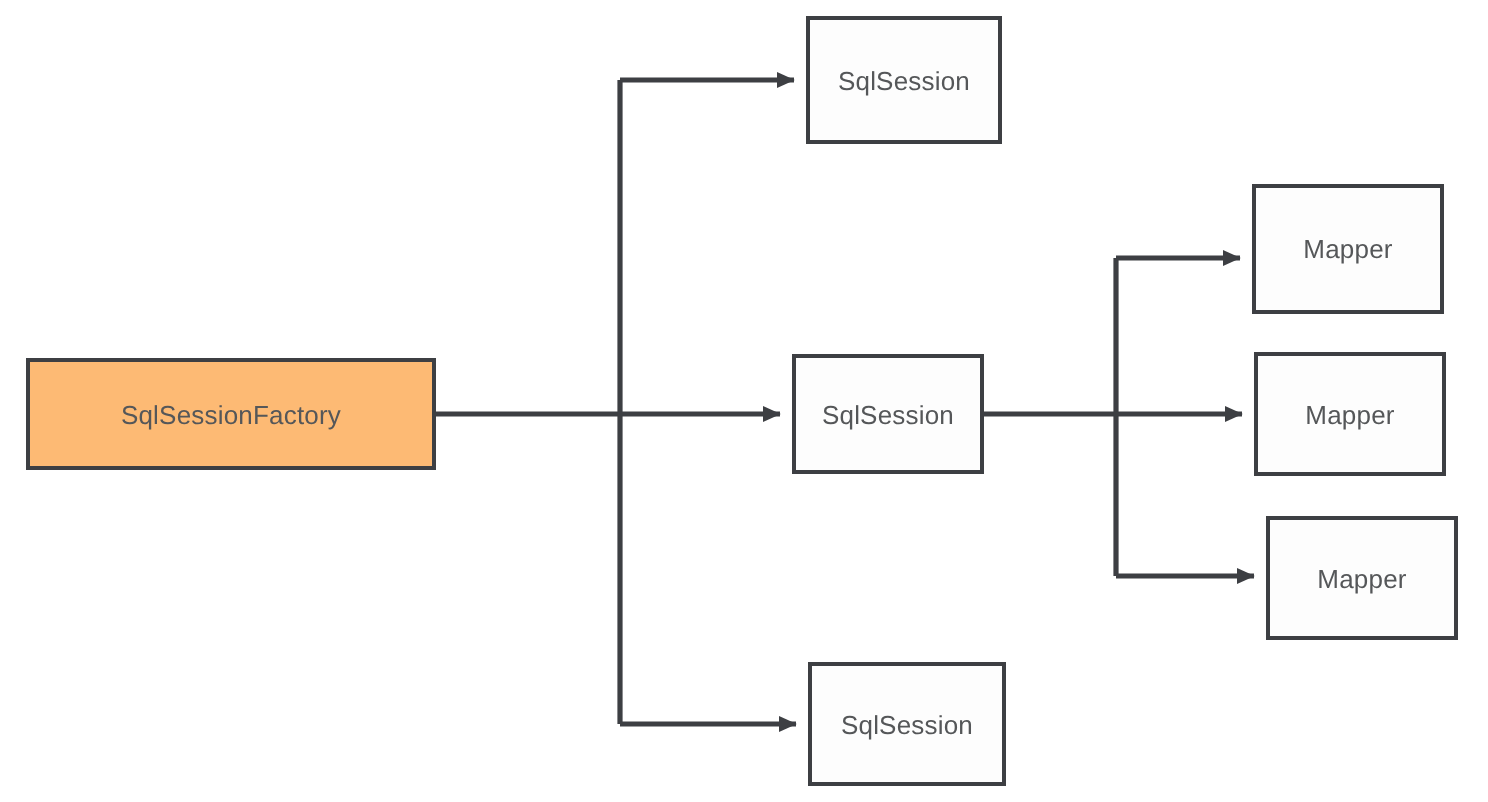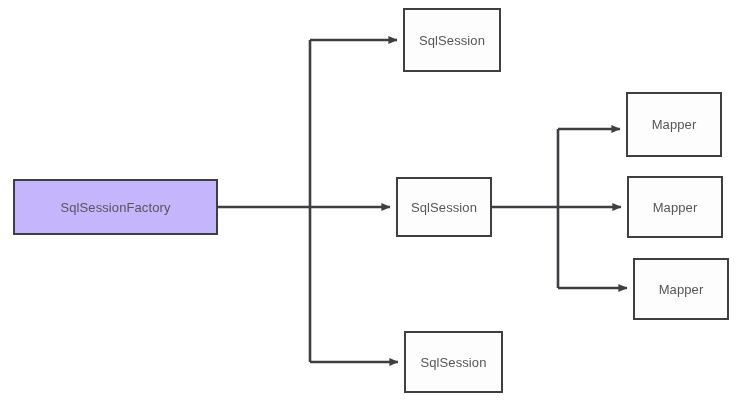--- a/index.html
+++ b/index.html
@@ -77,21 +77,21 @@
       <path d="M558,129 L558,288"></path>
 
       <path d="M558,129 L620,129" marker-end="url(#arrowhead)"></path>
 
       <path d="M558,207 L621,207" marker-end="url(#arrowhead)"></path>
 
       <path d="M558,288 L627,288" marker-end="url(#arrowhead)"></path>
     </g>
   </svg>
 
-  <div class="node-box" style="left: 13px; top: 179px; width: 205px; height: 56px; background: #c4b5fd; border-color: rgb(61, 63, 67); color: rgb(85, 87, 89);">
+  <div class="node-box" style="left: 13px; top: 179px; width: 205px; height: 56px; background: #fdba74; border-color: rgb(61, 63, 67); color: rgb(85, 87, 89);">
     <span class="node-label">SqlSessionFactory</span>
   </div>
 
   <div class="node-box" style="left: 403px; top: 8px; width: 98px; height: 64px; background: rgb(253, 253, 253); border-color: rgb(61, 63, 67); color: rgb(85, 87, 89);">
     <span class="node-label">SqlSession</span>
   </div>
 
   <div class="node-box" style="left: 396px; top: 177px; width: 96px; height: 60px; background: rgb(253, 253, 253); border-color: rgb(61, 63, 67); color: rgb(85, 87, 89);">
     <span class="node-label">SqlSession</span>
   </div>

